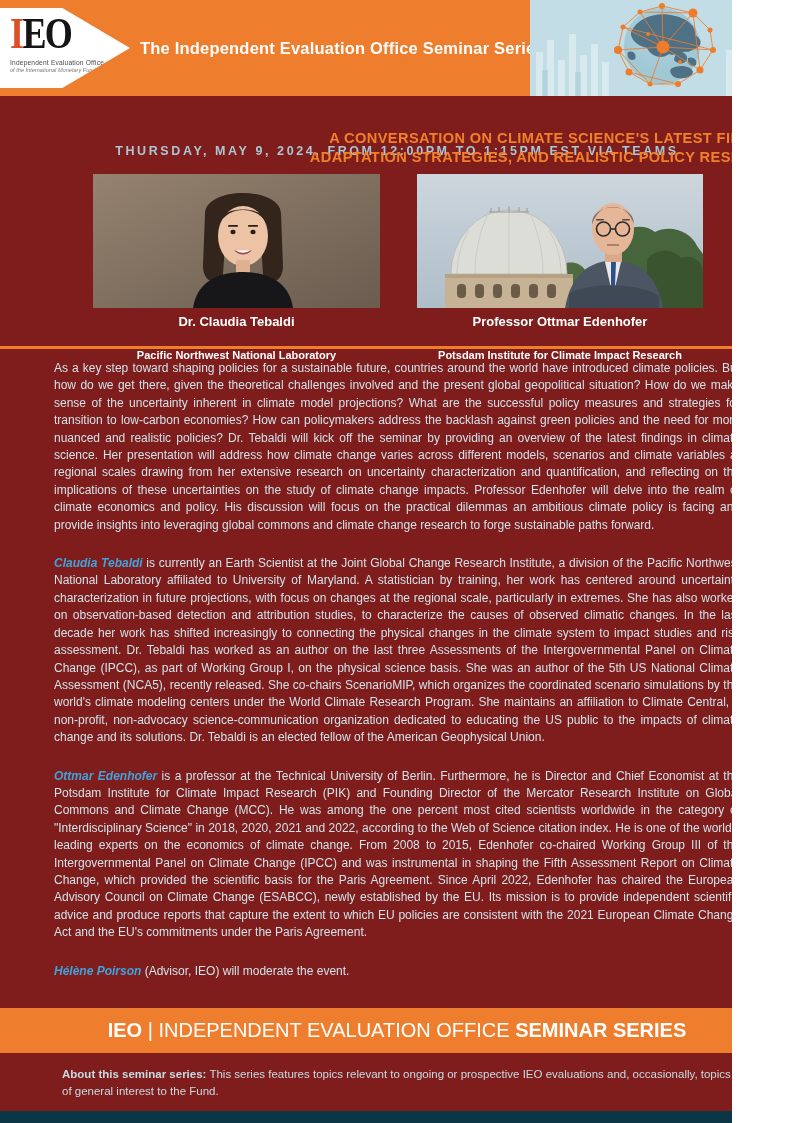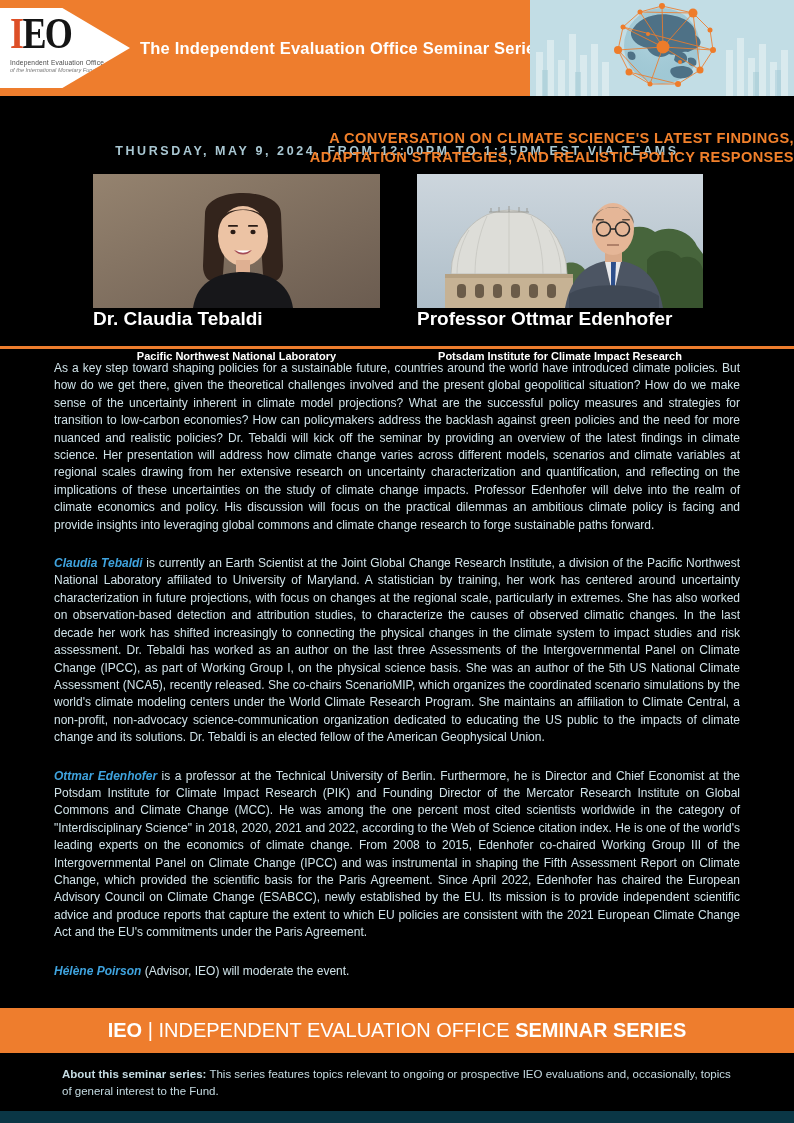--- a/index.html
+++ b/index.html
@@ -1,17 +1,17 @@
 <!DOCTYPE html>
 <html><head>
 <meta charset="utf-8">
 <style>
   html,body{margin:0;padding:0;}
   body{font-family:"Liberation Sans",sans-serif;}
-  .page{position:relative;width:794px;height:1123px;background:#000000;overflow:hidden;}
+  .page{position:relative;width:732px;height:1123px;background:#7f1d1d;overflow:hidden;}
 
   
   .top-banner{position:absolute;top:0;left:0;width:794px;height:96px;background:#EE7D2D;}
   .logo-shape{position:absolute;top:8px;left:0;width:130px;height:80px;background:#ffffff;
     clip-path:polygon(0 0,48% 0,100% 50%,48% 100%,0 100%);}
   .logo-inner{position:absolute;top:4px;left:10px;width:110px;}
   .logo-acronym{font-family:"Liberation Serif",serif;font-size:44px;line-height:44px;font-weight:bold;
     letter-spacing:-2px;transform:scaleX(0.82);transform-origin:left center;white-space:nowrap;}
   .logo-i{color:#DD4F27;}
   .logo-eo{color:#151515;}
@@ -26,21 +26,21 @@
     font-weight:bold;font-size:12.5px;letter-spacing:2.6px;margin-top:44px;}
   .event-title{position:absolute;top:129px;left:0;width:794px;text-align:right;color:#F1802B;
     font-weight:bold;font-size:14.6px;line-height:19px;letter-spacing:0.4px;}
 
   
   .speaker{position:absolute;top:174px;}
   .speaker.s1{left:93px;width:287px;}
   .speaker.s2{left:417px;width:286px;}
   .photo{width:100%;height:134px;overflow:hidden;}
   .photo svg{display:block;}
-  .speaker-name{color:#ffffff;font-weight:bold;font-size:19px;}
+  .speaker-name{margin-top:6px;text-align:center;color:#ffffff;font-weight:bold;font-size:13px;}
   .speaker-affil{margin-top:20px;text-align:center;color:#ffffff;font-weight:bold;font-size:11px;}
 
   .divider{position:absolute;top:346px;left:0;width:794px;height:3px;background:#EE7D2D;}
 
   
   .body-text{position:absolute;top:360px;left:54px;width:686px;color:#CFE2E8;
     font-size:12px;line-height:17.4px;text-align:justify;}
   .body-text p{margin:0;}
   .body-text p + p{margin-top:21px;}
   .accent{color:#3FA3DE;font-weight:bold;font-style:italic;}

